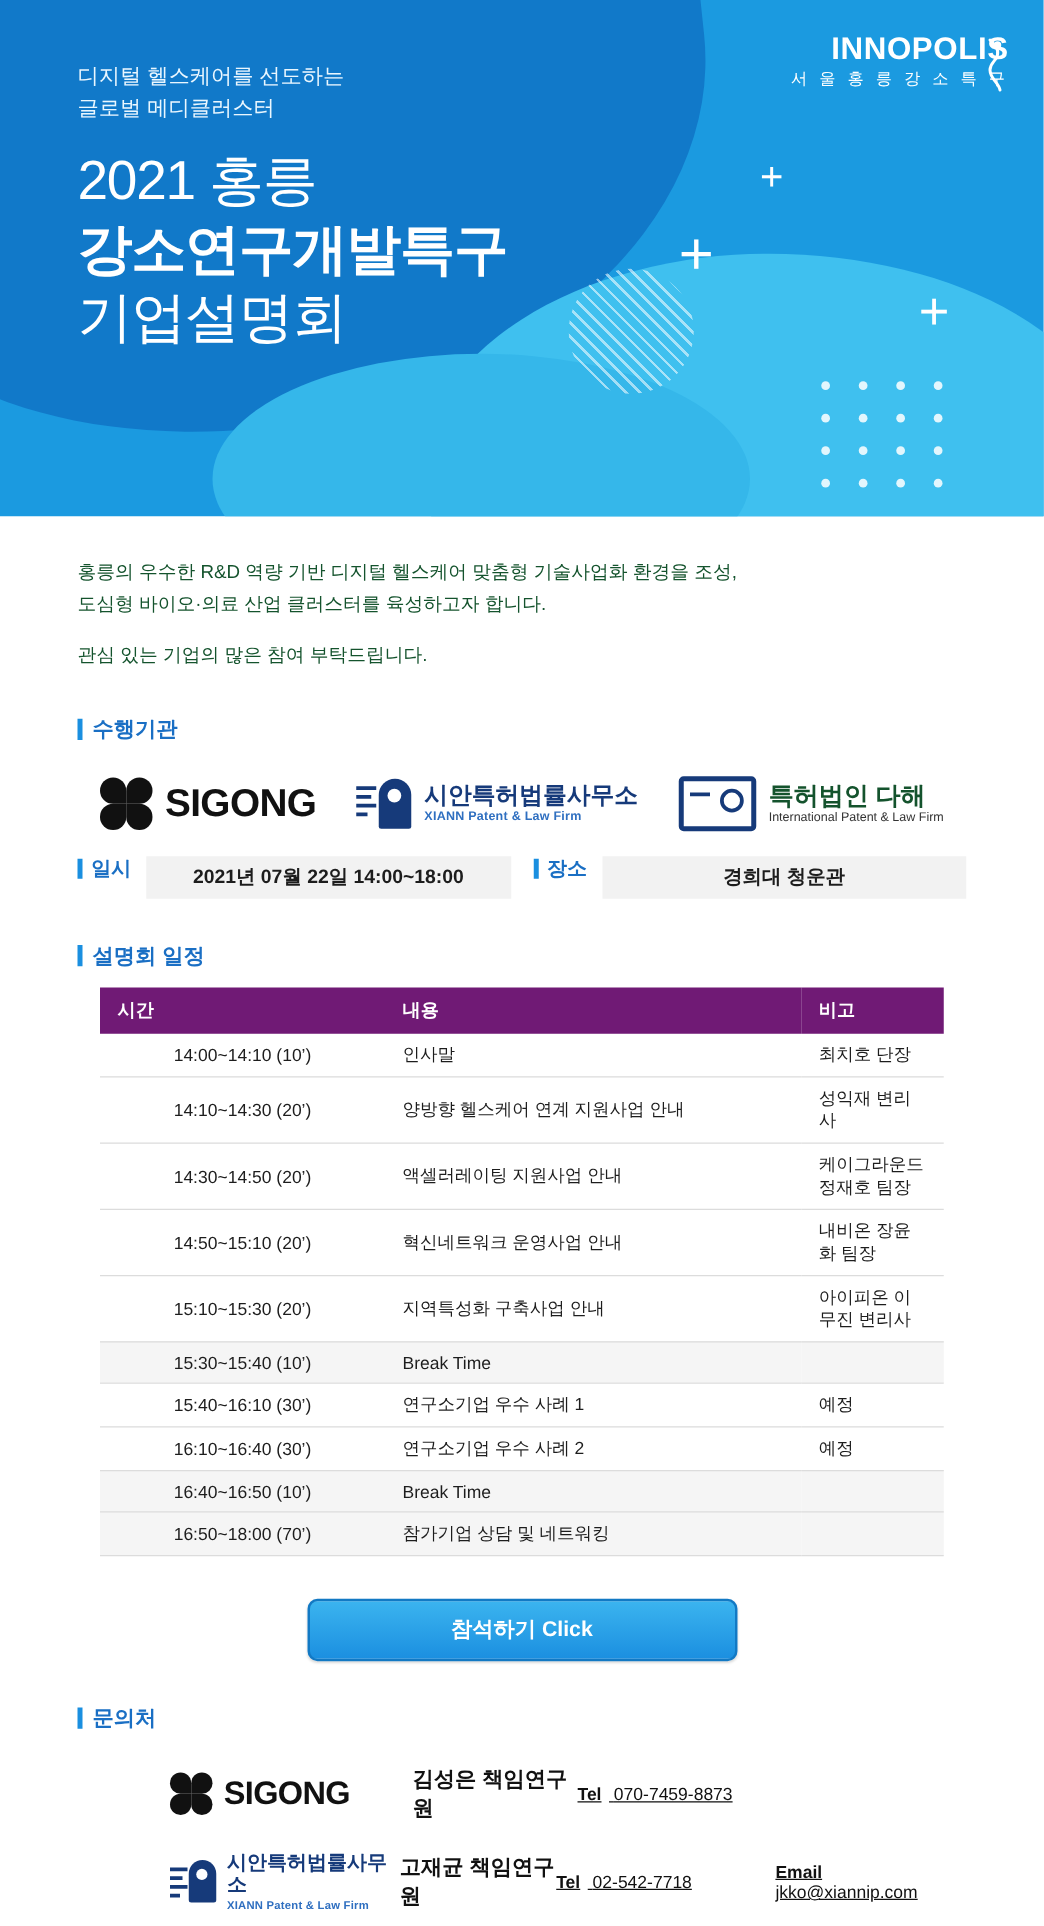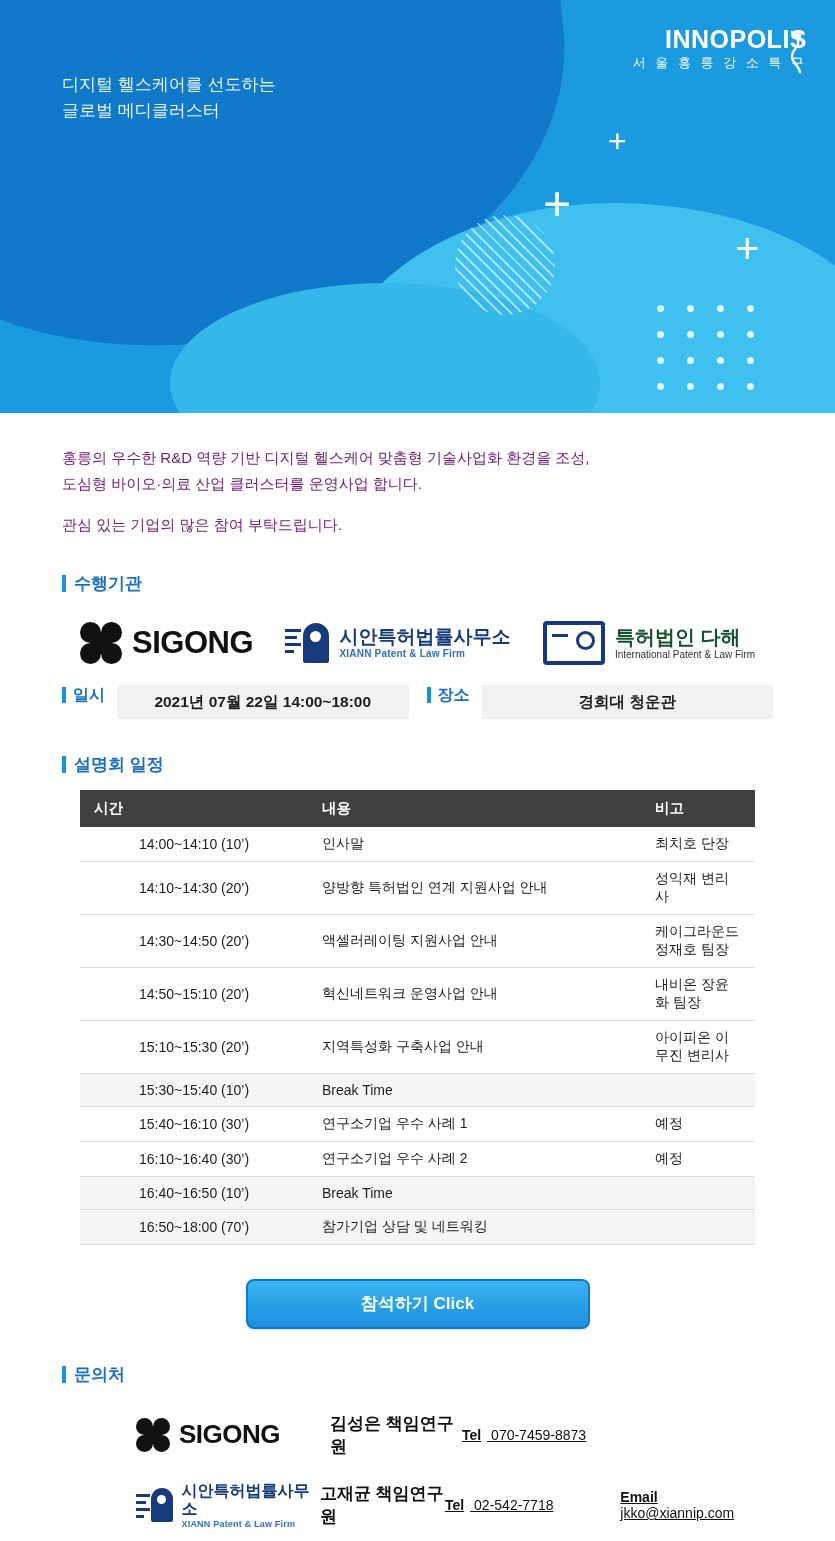--- a/index.html
+++ b/index.html
@@ -111,21 +111,21 @@
     position: absolute;
     right: 2px;
     top: 4px;
     width: 26px;
     height: 46px;
   }
 
   .hero-text {
     position: absolute;
     left: 62px;
-    top: 72px;
+    top: 48px;
     color: #ffffff;
   }
   .hero-sub {
     font-size: 17px;
     line-height: 1.5;
     font-weight: 400;
     color: #eaf7ff;
   }
   .hero-title {
     margin-top: 18px;
@@ -139,21 +139,21 @@
   }
 
   
   .content {
     padding: 0 62px;
   }
   .intro {
     margin-top: 32px;
     font-size: 15px;
     line-height: 1.75;
-    color: #701a75;
+    color: #14532d;
   }
   .intro .gap {
     display: block;
     height: 14px;
   }
 
   .sec-head {
     display: flex;
     align-items: center;
     margin: 34px 0 14px 0;
@@ -328,21 +328,21 @@
   .sched-wrap {
     margin-top: 8px;
     padding: 0 18px;
   }
   table.sched {
     width: 100%;
     border-collapse: collapse;
     font-size: 14px;
   }
   table.sched thead th {
-    background: #404040;
+    background: #701a75;
     color: #ffffff;
     font-size: 14.5px;
     font-weight: bold;
     text-align: left;
     padding: 9px 14px;
   }
   table.sched thead th.c0 { width: 200px; }
   table.sched thead th.c1 { width: 305px; }
   table.sched tbody td {
     border-bottom: 1px solid #dcdcdc;
@@ -462,28 +462,33 @@
         <path d="M13 2 C17 6 20 9 19 14 C18 19 13 20 13 26 C13 33 20 36 21 42" stroke="#ffffff" stroke-width="2.4" fill="none" stroke-linecap="round"></path>
         <circle cx="19" cy="6" r="3" fill="#ffffff"></circle>
       </svg>
     </div>
 
     <div class="hero-text">
       <div class="hero-sub">
         <div>디지털 헬스케어를 선도하는</div>
         <div>글로벌 메디클러스터</div>
       </div>
+      <div class="hero-title">
+        <div>2021 홍릉</div>
+        <div class="strong">강소연구개발특구</div>
+        <div>기업설명회</div>
+      </div>
     </div>
   </div>
 
   <div class="content">
 
     <div class="intro">
       <div>홍릉의 우수한 R&amp;D 역량 기반 디지털 헬스케어 맞춤형 기술사업화 환경을 조성,</div>
-      <div>도심형 바이오·의료 산업 클러스터를 운영사업 합니다.</div>
+      <div>도심형 바이오·의료 산업 클러스터를 육성하고자 합니다.</div>
       <span class="gap"></span>
       <div>관심 있는 기업의 많은 참여 부탁드립니다.</div>
     </div>
 
     <div class="sec-head">
       <span class="bar"></span>
       <span>수행기관</span>
     </div>
 
     <div class="partners">
@@ -550,21 +555,21 @@
           </tr>
         </thead>
         <tbody>
           <tr>
             <td class="c0">14:00~14:10 (10’)</td>
             <td class="c1">인사말</td>
             <td class="c2">최치호 단장</td>
           </tr>
           <tr>
             <td class="c0">14:10~14:30 (20’)</td>
-            <td class="c1">양방향 특허법인 연계 지원사업 안내</td>
+            <td class="c1">양방향 헬스케어 연계 지원사업 안내</td>
             <td class="c2">성익재 변리사</td>
           </tr>
           <tr>
             <td class="c0">14:30~14:50 (20’)</td>
             <td class="c1">액셀러레이팅 지원사업 안내</td>
             <td class="c2">케이그라운드 정재호 팀장</td>
           </tr>
           <tr>
             <td class="c0">14:50~15:10 (20’)</td>
             <td class="c1">혁신네트워크 운영사업 안내</td>

